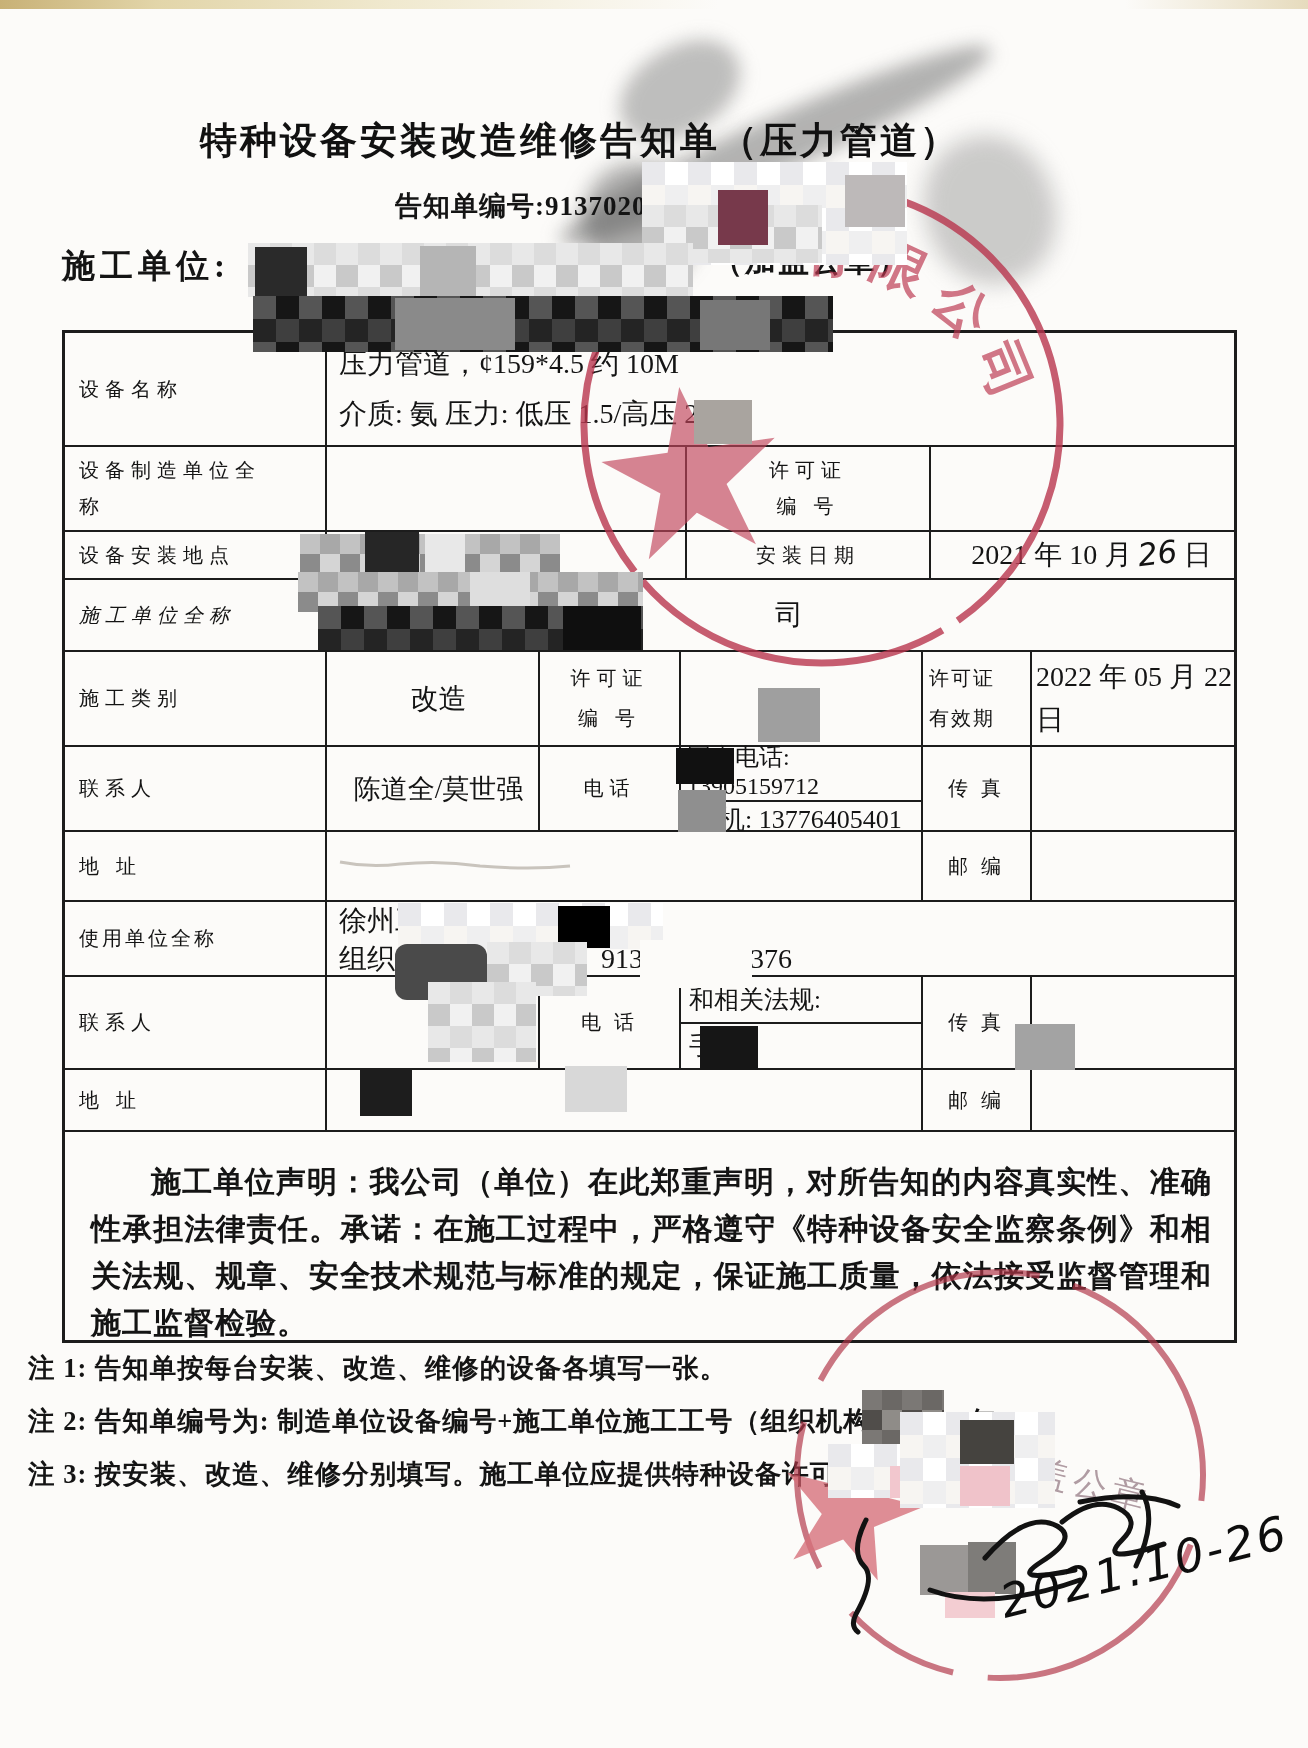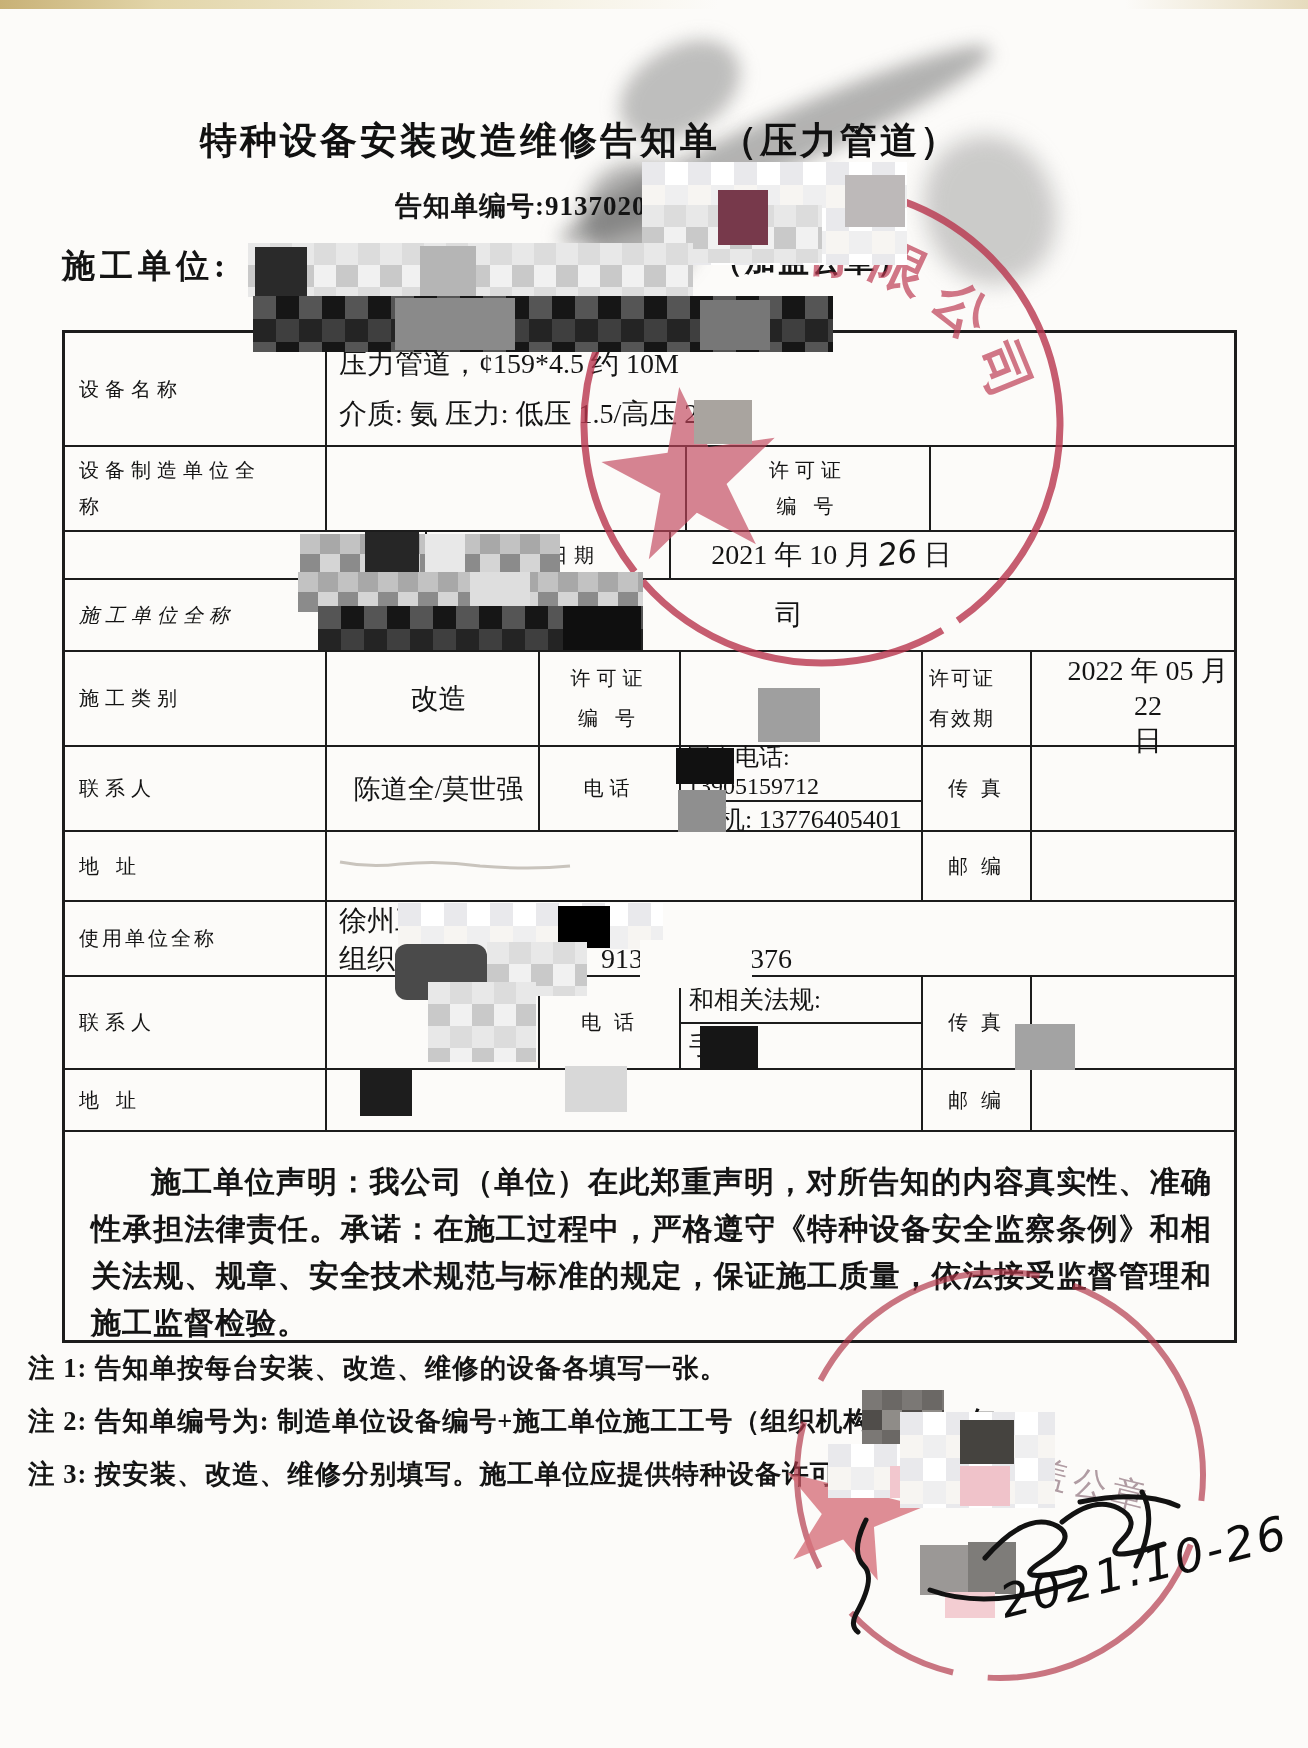--- a/index.html
+++ b/index.html
@@ -76,20 +76,21 @@
       </div>
       <div class="cell" style="flex:0 0 360px;"></div>
       <div class="cell lab ctr" style="flex:0 0 244px;justify-content:space-evenly;">
         <div>许可证</div>
         <div>编  号</div>
       </div>
       <div class="cell" style="flex:0 0 311px;"></div>
     </div>
 
     <div class="trow" style="height:48px;">
+      <div class="cell lab" style="flex:0 0 260px;">设备安装地点</div>
       <div class="cell" style="flex:0 0 360px;"></div>
       <div class="cell lab ctr" style="flex:0 0 244px;">安装日期</div>
       <div class="cell val" style="flex:0 0 311px;flex-direction:row;align-items:center;">
         <span>2021 年 10 月</span>
         <span class="hand" style="margin:0 6px;">26</span>
         <span>日</span>
       </div>
     </div>
 
     <div class="trow" style="height:72px;">
@@ -102,21 +103,21 @@
       <div class="cell val ctr" style="flex:0 0 213px;font-family:Liberation Mono, monospace;">改造</div>
       <div class="cell lab ctr" style="flex:0 0 141px;justify-content:space-evenly;">
         <div>许可证</div>
         <div>编  号</div>
       </div>
       <div class="cell" style="flex:0 0 242px;"></div>
       <div class="cell lab" style="flex:0 0 109px;justify-content:space-evenly;padding-left:6px;letter-spacing:2px;">
         <div>许可证</div>
         <div>有效期</div>
       </div>
-      <div class="cell val" style="flex:0 0 210px;justify-content:space-evenly;padding-left:24px;text-align:center;">
+      <div class="cell val" style="flex:0 0 210px;justify-content:space-evenly;padding-left:4px;">
         <div>2022 年 05 月 22</div>
         <div>日</div>
       </div>
     </div>
 
     <div class="trow" style="height:85px;">
       <div class="cell lab" style="flex:0 0 260px;">联系人</div>
       <div class="cell val ctr" style="flex:0 0 213px;font-size:27px;">陈道全/莫世强</div>
       <div class="cell lab ctr" style="flex:0 0 141px;">电话</div>
       <div class="cell" style="flex:0 0 242px;">

